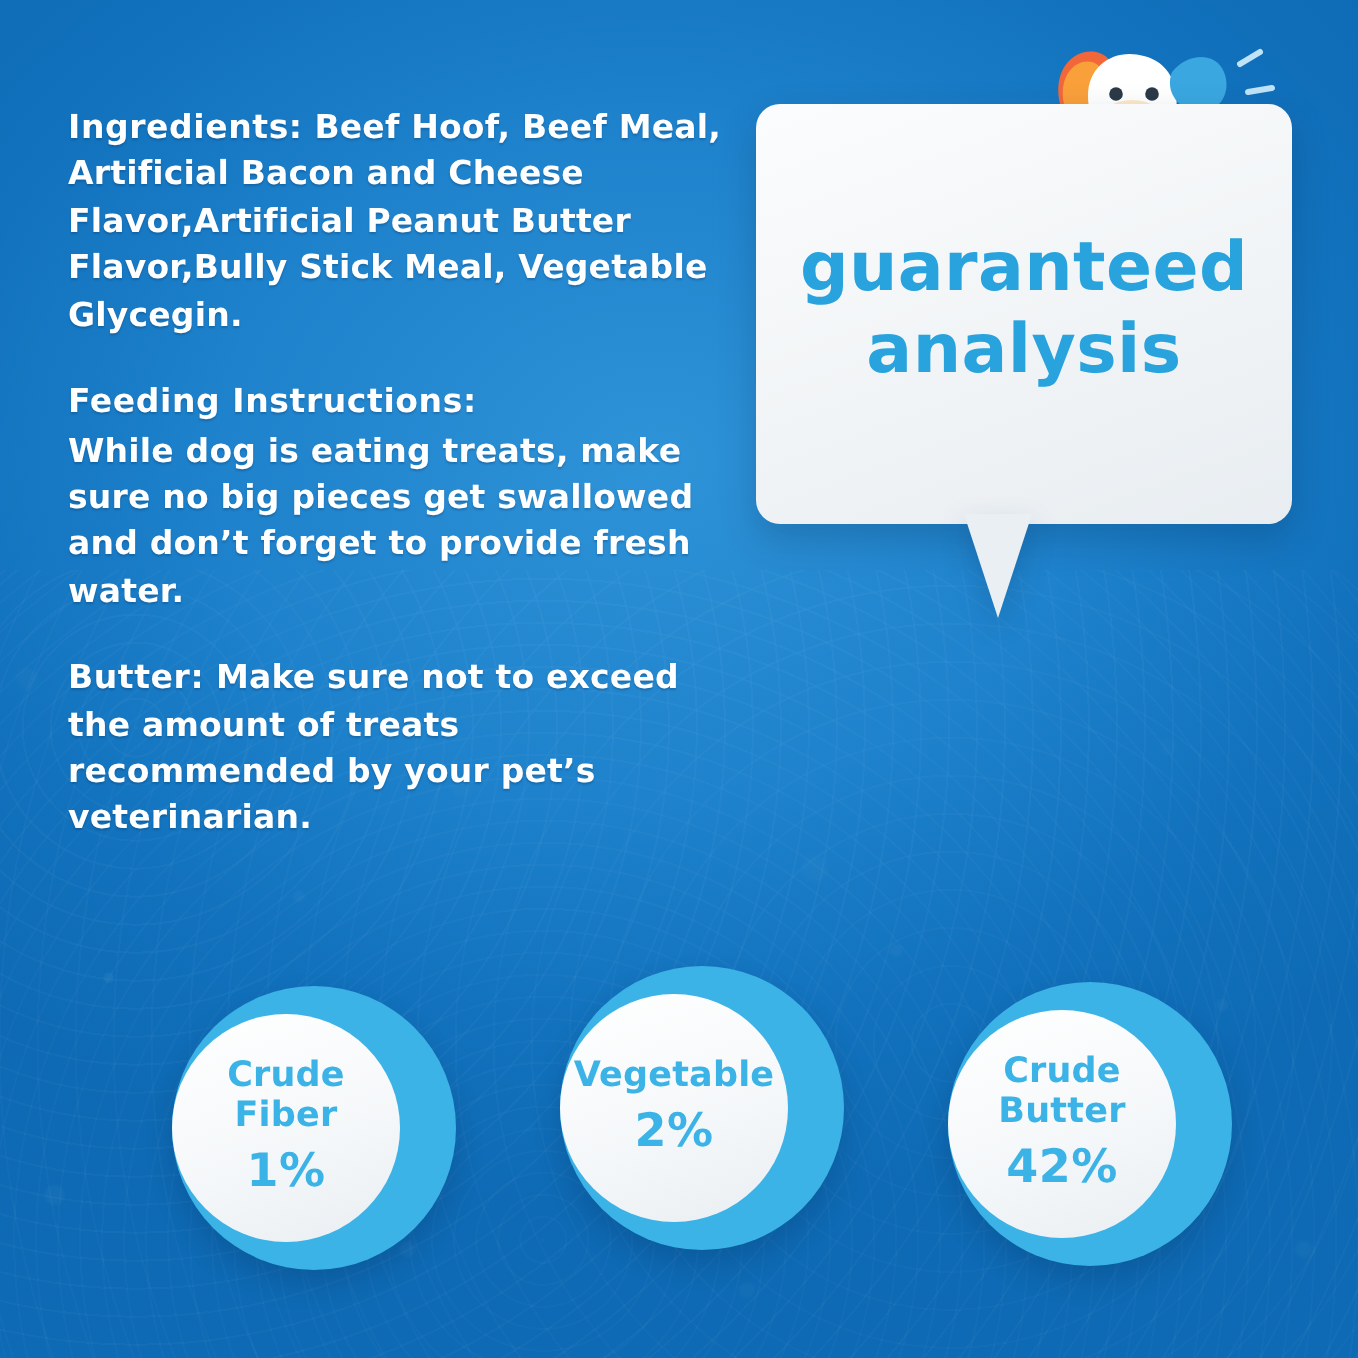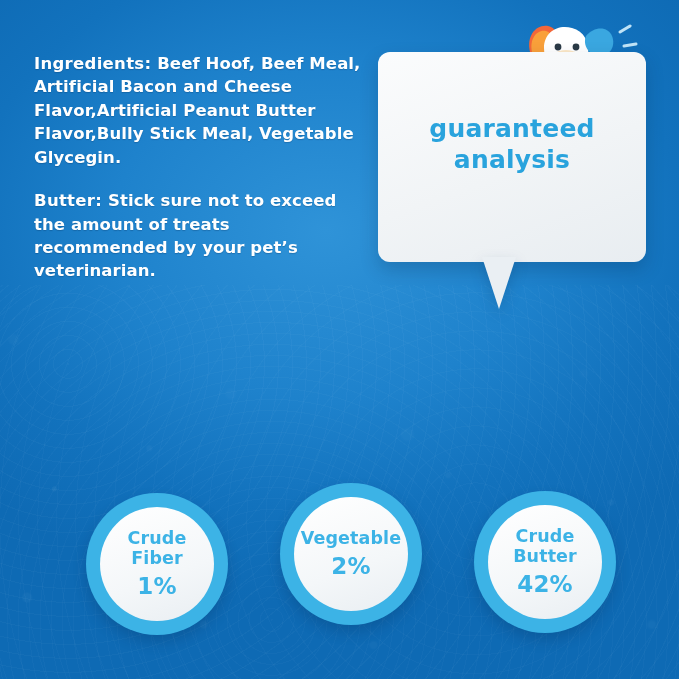--- a/index.html
+++ b/index.html
@@ -103,21 +103,21 @@
     border-right: 17px solid transparent;
     border-top: 52px solid #eaeff3;
     filter: drop-shadow(0 6px 7px rgba(0,35,70,.18));
   }
   #bubble-title {
     position: absolute;
     left: 0; right: 0;
     top: 62px;
     text-align: center;
     color: #29a3dd;
-    font-size: 25px;
+    font-size: 34px;
     line-height: 1.22;
     font-weight: 700;
     letter-spacing: .2px;
   }
 
   
   #mascot {
     position: absolute;
     left: 520px;
     top: 22px;
@@ -135,21 +135,21 @@
   }
   .badge {
     position: absolute;
     width: 142px;
     height: 142px;
     border-radius: 50%;
     background: #3cb3e6;
     box-shadow: 0 7px 14px rgba(0,35,70,.20);
     display: flex;
     align-items: center;
-    justify-content: center;
+    justify-content: flex-start;
   }
   .badge.b0 { left: 0;     top: 10px; }
   .badge.b1 { left: 194px; top: 0; }
   .badge.b2 { left: 388px; top: 8px; }
   .badge-inner {
     width: 114px;
     height: 114px;
     border-radius: 50%;
     background: linear-gradient(160deg,#ffffff 0%, #f4f7f9 60%, #e9eef2 100%);
     display: flex;
@@ -180,23 +180,27 @@
   <div id="bg-texture"></div>
   <div id="bg-grain"></div>
 </div>
 
 <div id="copy">
 
   <div class="block">
     <p class="para"><span class="heading">Ingredients:</span><span> Beef Hoof, Beef Meal, Artificial Bacon and Cheese Flavor,Artificial Peanut Butter Flavor,Bully Stick Meal, Vegetable Glycegin.</span></p>
   </div>
 
-
   <div class="block">
-    <p class="para"><span class="heading">Butter:</span><span> Stick sure not to exceed the amount of treats recommended by your pet’s veterinarian.</span></p>
+    <span class="heading standalone para">Feeding Instructions:</span>
+    <p class="para">While dog is eating treats, make sure no big pieces get swallowed and don’t forget to provide fresh water.</p>
+  </div>
+
+  <div class="block">
+    <p class="para"><span class="heading">Butter:</span><span> Make sure not to exceed the amount of treats recommended by your pet’s veterinarian.</span></p>
   </div>
 
 </div>
 
 <div id="mascot">
   <svg width="130" height="62" viewBox="0 0 130 62" xmlns="http://www.w3.org/2000/svg">
 
     <path d="M10 30 C6 14, 16 2, 28 4 C38 6, 40 18, 37 30 Z" fill="#f2673a"></path>
     <path d="M12 30 C9 17, 17 7, 26 9 C33 11, 35 20, 33 30 Z" fill="#f9a03a"></path>
 

